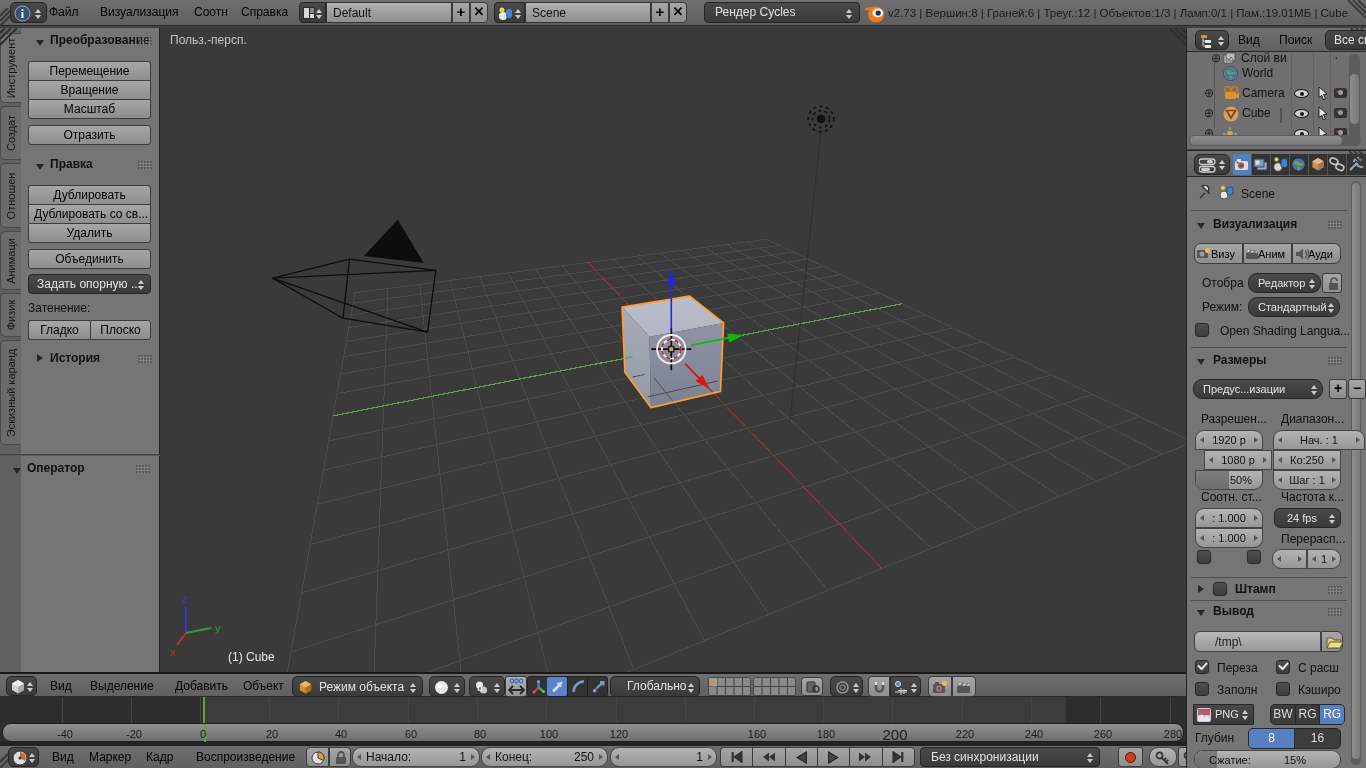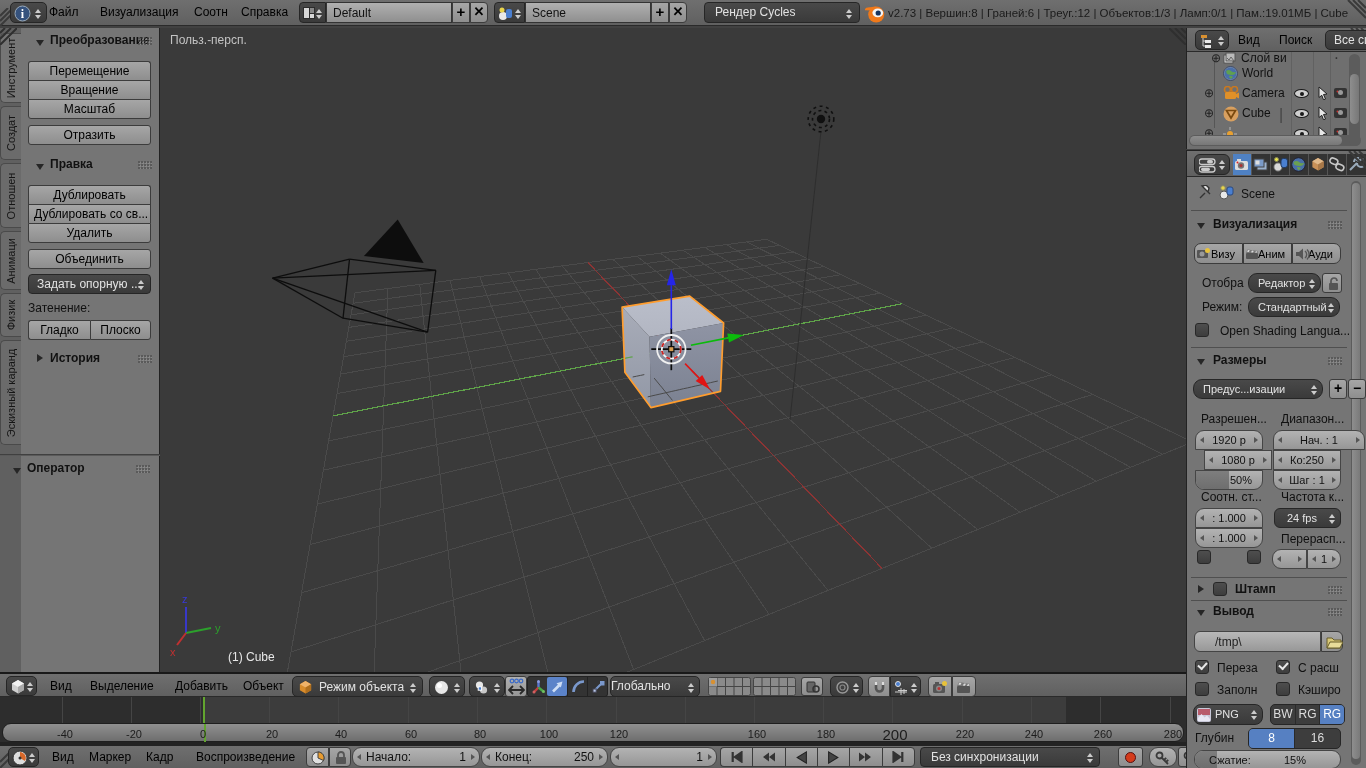--- a/index.html
+++ b/index.html
@@ -311,21 +311,21 @@
           </svg>
         </span>
   <span style="flex:1;position:relative;border-left:1px solid #222">
           <svg class="ab" style="left:3px;top:2px" width="15" height="15">
             <path d="M3.5 11.5 L9.5 5.5" stroke="#7a98cc" stroke-width="2.2"></path>
             <rect x="9" y="2" width="4.5" height="4.5" fill="#7a98cc"></rect>
             <rect x="2" y="10" width="3.2" height="3.2" fill="#b8c8e8" stroke="#445"></rect>
           </svg>
         </span>
  </div>
- <div class="ab dd" style="left:610px;top:2px;width:90px;height:21px;line-height:19px;padding-left:0;border-radius:5px">Глобально<i class="arr" style="top:6px;right:4px"></i></div>
+ <div class="ab dd" style="left:610px;top:2px;width:90px;height:21px;line-height:19px;padding-left:16px;border-radius:5px">Глобально<i class="arr" style="top:6px;right:4px"></i></div>
 
  <svg class="ab" style="left:708px;top:3px" width="88" height="19">
   <g stroke="#454545">
           <rect x="0.5" y="0.5" width="42" height="18" rx="2" fill="#8a8a8a"></rect>
   <line x1="9" y1="0" x2="9" y2="19"></line>
           <line x1="17.5" y1="0" x2="17.5" y2="19"></line>
           <line x1="26" y1="0" x2="26" y2="19"></line>
           <line x1="34.5" y1="0" x2="34.5" y2="19"></line>
           <line x1="0" y1="9.5" x2="43" y2="9.5"></line>
   <rect x="45.5" y="0.5" width="42" height="18" rx="2" fill="#8a8a8a"></rect>
@@ -766,21 +766,21 @@
         </svg>
       </div>
  <div class="ab chk on" style="left:8px;top:509px"></div>
       <div class="ab lbl" style="left:30px;top:510px">Переза</div>
  <div class="ab chk on" style="left:89px;top:509px"></div>
       <div class="ab lbl" style="left:111px;top:510px">С расш</div>
  <div class="ab chk" style="left:8px;top:531px"></div>
       <div class="ab lbl" style="left:30px;top:532px">Заполн</div>
  <div class="ab chk" style="left:89px;top:531px"></div>
       <div class="ab lbl" style="left:111px;top:532px">Кэширо</div>
- <div class="ab dd" style="left:6px;top:553px;width:70px;height:21px;border-radius:8px">
+ <div class="ab dd" style="left:6px;top:553px;width:61px;height:21px;border-radius:1px">
         <svg class="ab" style="left:3px;top:3px" width="14" height="14">
           <rect x="0" y="0" width="14" height="14" rx="2" fill="#c8c8d8"></rect>
           <rect x="1" y="1" width="12" height="6" fill="#b85c6c"></rect>
           <path d="M1 10 l3.5 -4 l3 3.5 l2.5 -2 l3 3.5 v2 h-12 Z" fill="#e8e8f4"></path>
         </svg>
         <span class="ab" style="left:21px;line-height:19px">PNG</span>
         <i class="arr" style="top:5px;right:4px"></i>
       </div>
  <div class="ab" style="left:83px;top:553px;width:75px;height:21px;background:#3d3d3d;border:1px solid #262626;border-radius:5px;display:flex">
   <span class="seg" style="border-radius:4px 0 0 4px">BW</span>

